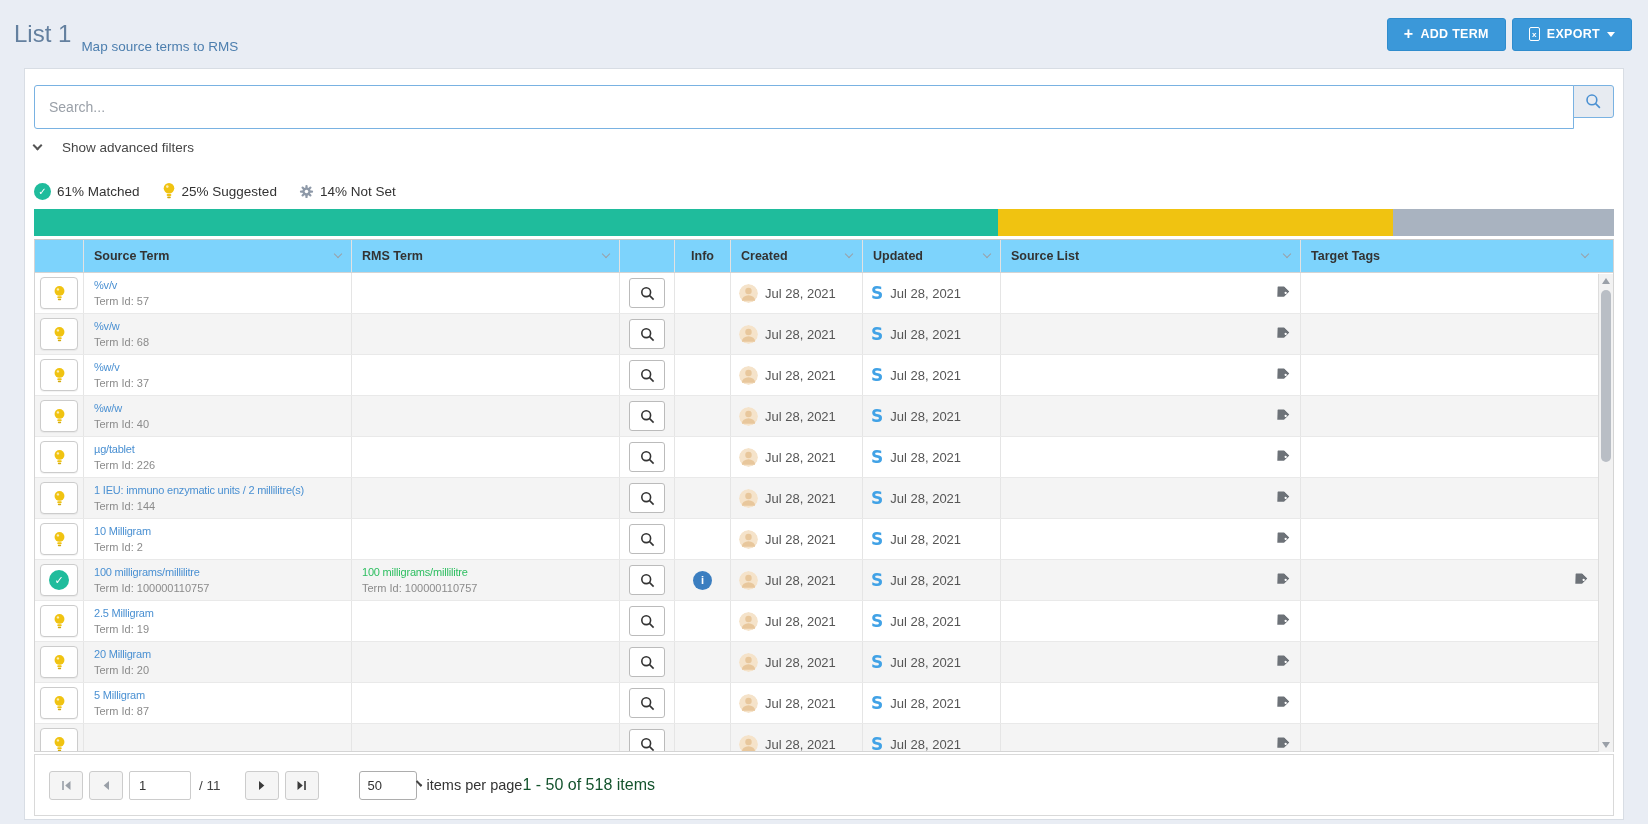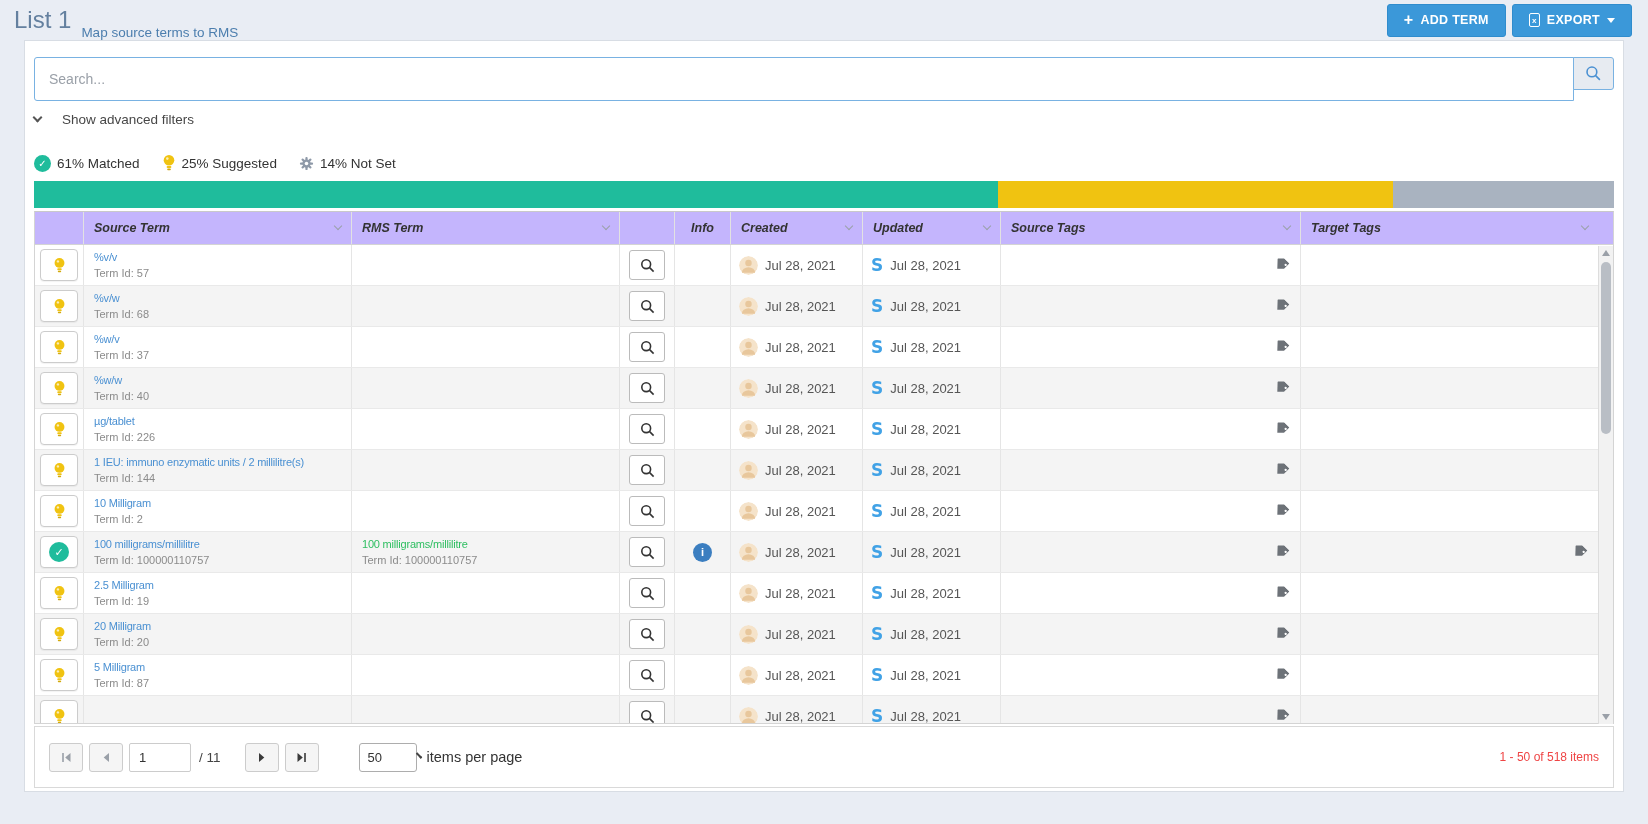--- a/index.html
+++ b/index.html
@@ -3,21 +3,21 @@
 <meta charset="utf-8">
 <style>
   * { box-sizing: border-box; margin: 0; padding: 0; }
   html,body { width:1648px; height:824px; overflow:hidden; }
   body {
     background:#e9edf4;
     font-family:"Liberation Sans", sans-serif;
     color:#333;
   }
   
-  .topbar { height:40px; display:flex; align-items:center; padding:0 16px 0 14px; }
+  .topbar { height:68px; display:flex; align-items:center; padding:0 16px 0 14px; }
   .title { font-size:24px; color:#64809f; }
   .subtitle { font-size:13.5px; color:#4c7eae; margin-left:10px; position:relative; top:12px; }
   .topbar-spacer { flex:1; }
   .btn-primary {
     background:#3b98d9; border:1px solid #2f8ccd; color:#fff;
     font-size:12.5px; font-weight:bold; letter-spacing:.3px;
     height:33px; padding:0 16px; border-radius:3px; margin-left:6px;
     display:flex; align-items:center; gap:7px; cursor:pointer;
     font-family:"Liberation Sans", sans-serif;
   }
@@ -52,21 +52,21 @@
   .legend-item { display:flex; align-items:center; gap:6px; }
   .check-circle { width:17px; height:17px; border-radius:50%; background:#1fbc9c; color:#fff;
     display:flex; align-items:center; justify-content:center; font-size:10px; font-weight:bold;
     font-family:"DejaVu Sans", sans-serif; }
   
   .progressbar { margin-top:9px; height:27px; display:flex; background:#a9b3c0; overflow:hidden; }
   .progressbar .seg { height:100%; }
   
   .tbl { margin-top:3px; border:1px solid #d4d4d4; border-top:1px solid #c9c9c9; position:relative; }
   .trow { display:flex; align-items:stretch; padding-right:15px; }
-  .thead { height:33px; background:#c4b5fd; border-bottom:1px solid #d4d4d4;font-style:italic; }
+  .thead { height:33px; background:#7dd3fc; border-bottom:1px solid #d4d4d4; }
   .th { display:flex; align-items:center; justify-content:space-between;
     font-size:12.5px; font-weight:bold; color:#333; padding:0 10px; border-left:1px solid #e2e2e2; }
   .th:first-child { border-left:none; }
   .sort-chev { width:6px; height:6px; border-left:1.5px solid #9aa0a8; border-bottom:1.5px solid #9aa0a8;
     transform:rotate(-45deg); position:relative; top:-2px; }
   .tbody { height:478px; overflow:hidden; position:relative; }
   .rrow { height:41px; border-bottom:1px solid #e9e9e9; background:#fff; }
   .rrow.stripe { background:#f4f4f4; }
   .td { border-left:1px solid #e5e5e5; display:flex; align-items:center; overflow:hidden; }
   .td:first-child { border-left:none; justify-content:center; }
@@ -107,21 +107,21 @@
   .pager-btn { width:34px; height:29px; background:#f5f5f5; border:1px solid #ccc; border-radius:3px;
     display:flex; align-items:center; justify-content:center; margin-right:6px; cursor:pointer; }
   .page-input { width:62px; height:29px; border:1px solid #ccc; border-radius:2px; font-size:13px;
     padding:0 9px; color:#333; margin-right:8px; outline:none; font-family:"Liberation Sans", sans-serif; }
   .page-total { font-size:13.5px; color:#444; margin-right:24px; }
   .size-select { width:58px; height:29px; border:1px solid #adadad; border-radius:3px; margin-left:34px;
     display:flex; align-items:center; justify-content:space-between; padding:0 8px; font-size:13px; color:#333; cursor:pointer;gap:36px; }
   .select-chev { width:7px; height:7px; border-left:2px solid #444; border-bottom:2px solid #444;
     transform:rotate(-45deg); position:relative; top:-2px; }
   .per-page-label { font-size:14.5px; color:#333; margin-left:10px; }
-  .pager-count { flex:1; text-align:right; font-size:12px; color:#ef4444; }
+  .pager-count { flex:1; text-align:left; font-size:16px; color:#14532d; }
 </style>
 </head>
 <body>
 
 <div class="topbar">
   <span class="title">List 1</span>
   <span class="subtitle">Map source terms to RMS</span>
   <span class="topbar-spacer"></span>
   <button class="btn-primary">
     <span class="plus-glyph">+</span>
@@ -207,21 +207,21 @@
         </div>
         <div class="th c-created">
           <span>Created</span>
           <span class="sort-chev"></span>
         </div>
         <div class="th c-updated">
           <span>Updated</span>
           <span class="sort-chev"></span>
         </div>
         <div class="th c-source_tags">
-          <span>Source Tags</span>
+          <span>Source List</span>
           <span class="sort-chev"></span>
         </div>
         <div class="th c-target_tags">
           <span>Target Tags</span>
           <span class="sort-chev"></span>
         </div>
       </div>
     <div class="tbody">
         <div class="trow rrow">
           <div class="td c-status">

